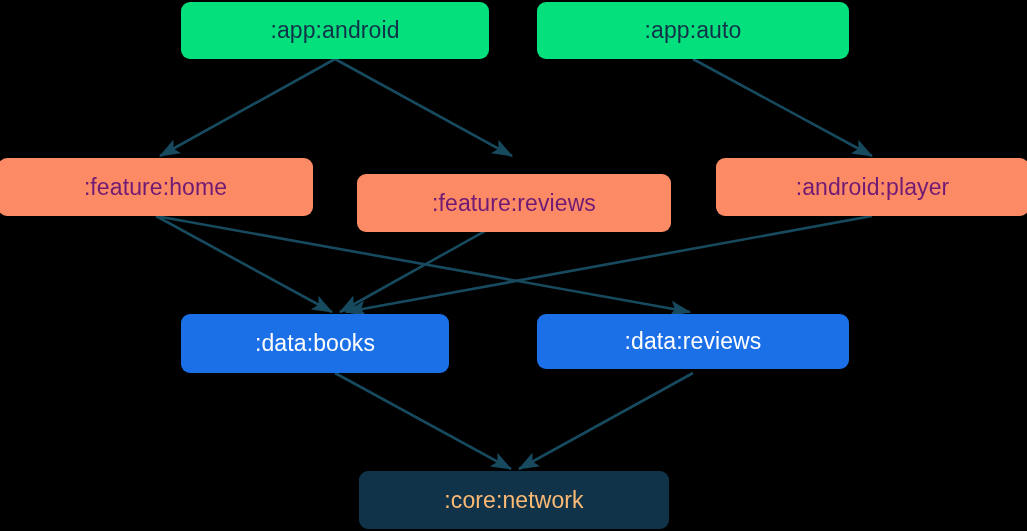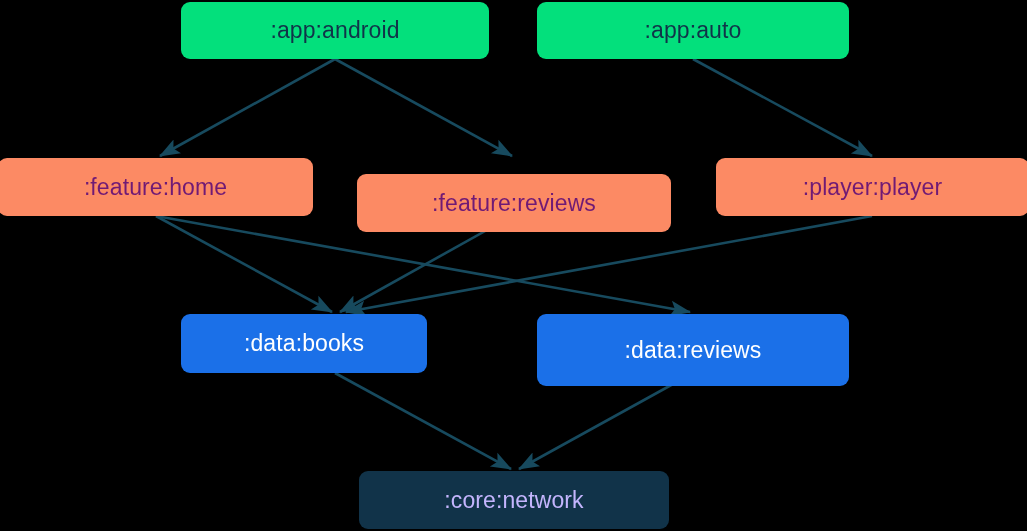--- a/index.html
+++ b/index.html
@@ -55,21 +55,21 @@
   .node.data {
     background: #1b70e8;
   }
   .node.data .node-label {
     color: #ffffff;
   }
   .node.core {
     background: #113349;
   }
   .node.core .node-label {
-    color: #c4b5fd;
+    color: #fdba74;
   }
 </style>
 </head>
 <body>
 
 <div id="graph-canvas">
 
   <svg id="edge-layer" viewBox="0 0 1027 531" width="1027" height="531" xmlns="http://www.w3.org/2000/svg">
     <defs>
       <marker id="arrowhead" markerWidth="9" markerHeight="9" refX="7.6" refY="3.2" orient="auto" markerUnits="strokeWidth">
@@ -96,26 +96,26 @@
       <div class="node app" style="left: 537px; top: 2px; width: 312px; height: 57px;">
         <span class="node-label">:app:auto</span>
       </div>
       <div class="node feature" style="left: -2px; top: 158px; width: 315px; height: 58px;">
         <span class="node-label">:feature:home</span>
       </div>
       <div class="node feature" style="left: 357px; top: 158px; width: 314px; height: 58px; margin-top: 16px;">
         <span class="node-label">:feature:reviews</span>
       </div>
       <div class="node feature" style="left: 716px; top: 158px; width: 313px; height: 58px;">
-        <span class="node-label">:player:player</span>
+        <span class="node-label">:android:player</span>
       </div>
-      <div class="node data" style="left: 181px; top: 314px; width: 246px; height: 59px;">
+      <div class="node data" style="left: 181px; top: 314px; width: 268px; height: 59px;">
         <span class="node-label">:data:books</span>
       </div>
-      <div class="node data" style="left: 537px; top: 314px; width: 312px; height: 72px; border-radius: 9px;">
+      <div class="node data" style="left: 537px; top: 314px; width: 312px; height: 55px; border-radius: 9px;">
         <span class="node-label">:data:reviews</span>
       </div>
       <div class="node core" style="left: 359px; top: 471px; width: 310px; height: 58px;">
         <span class="node-label">:core:network</span>
       </div>
     </div>
 
 </div>
 
 </body></html>

